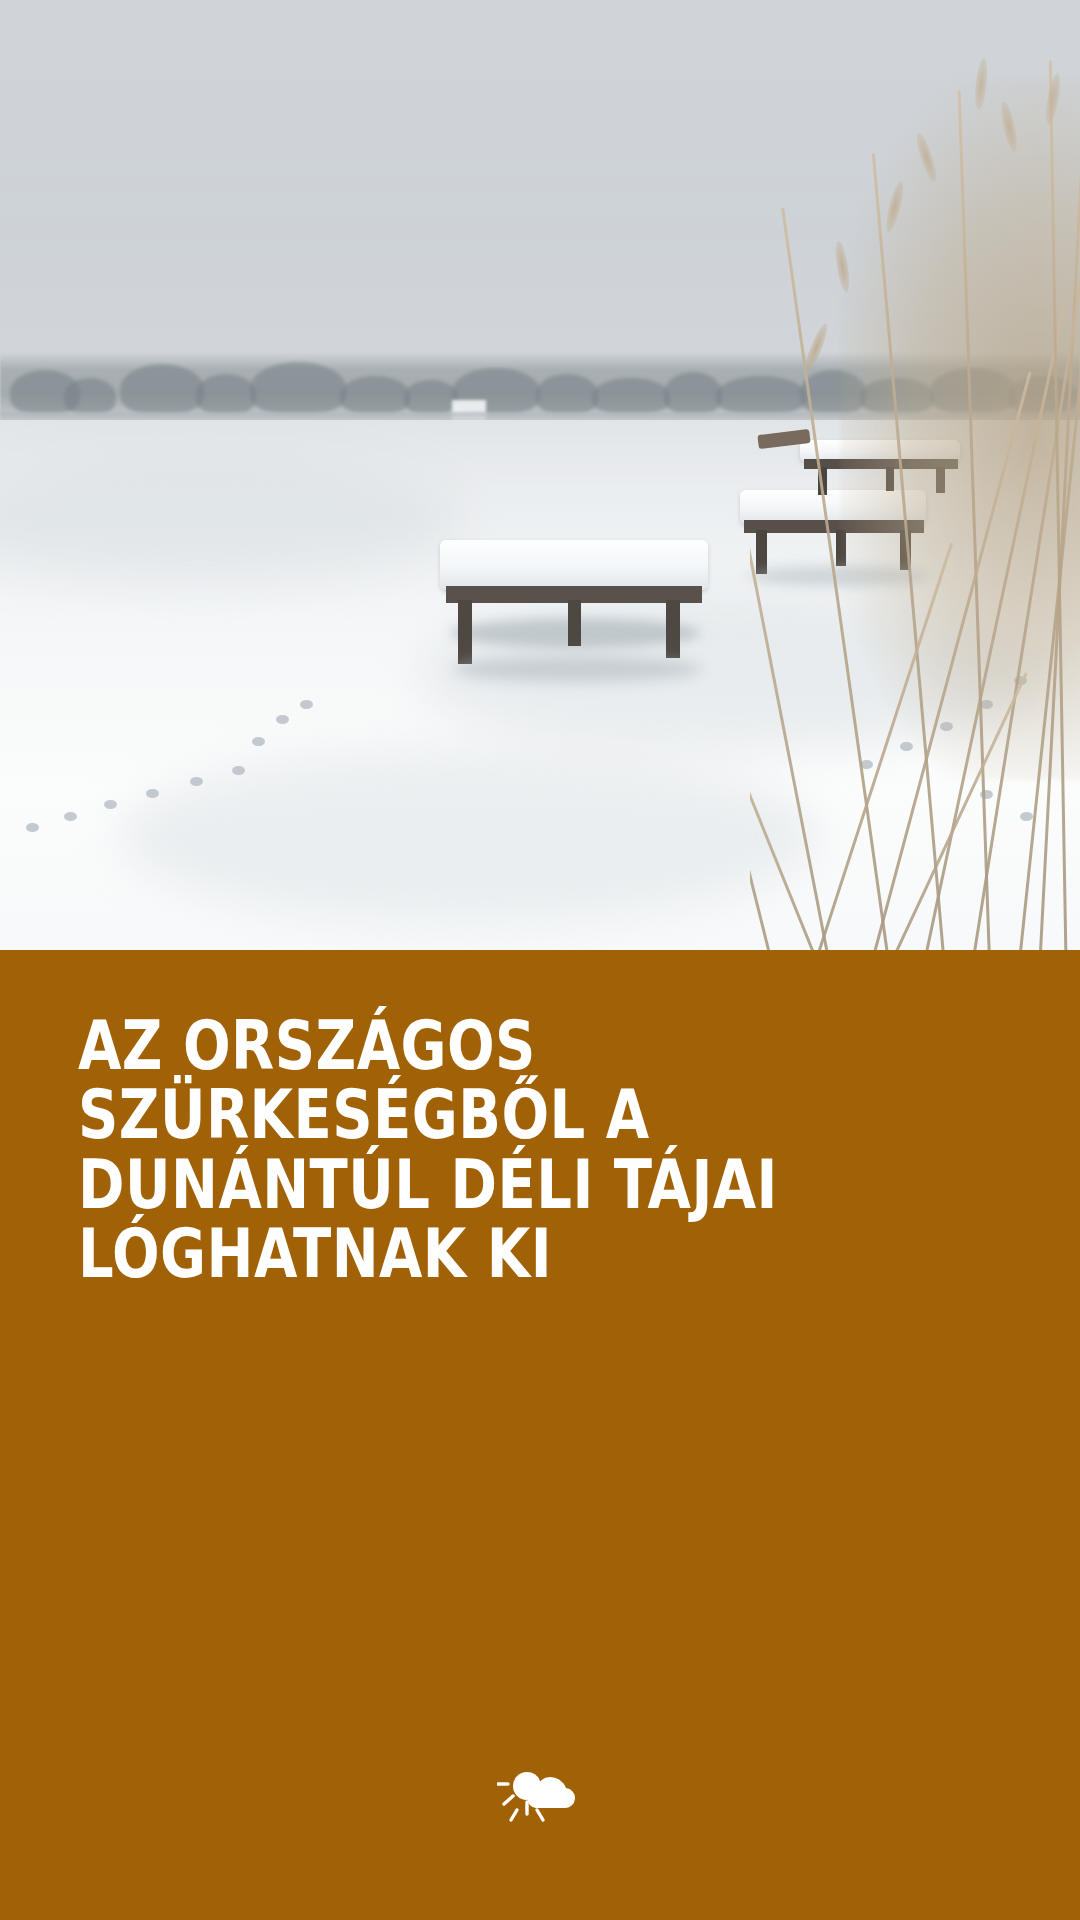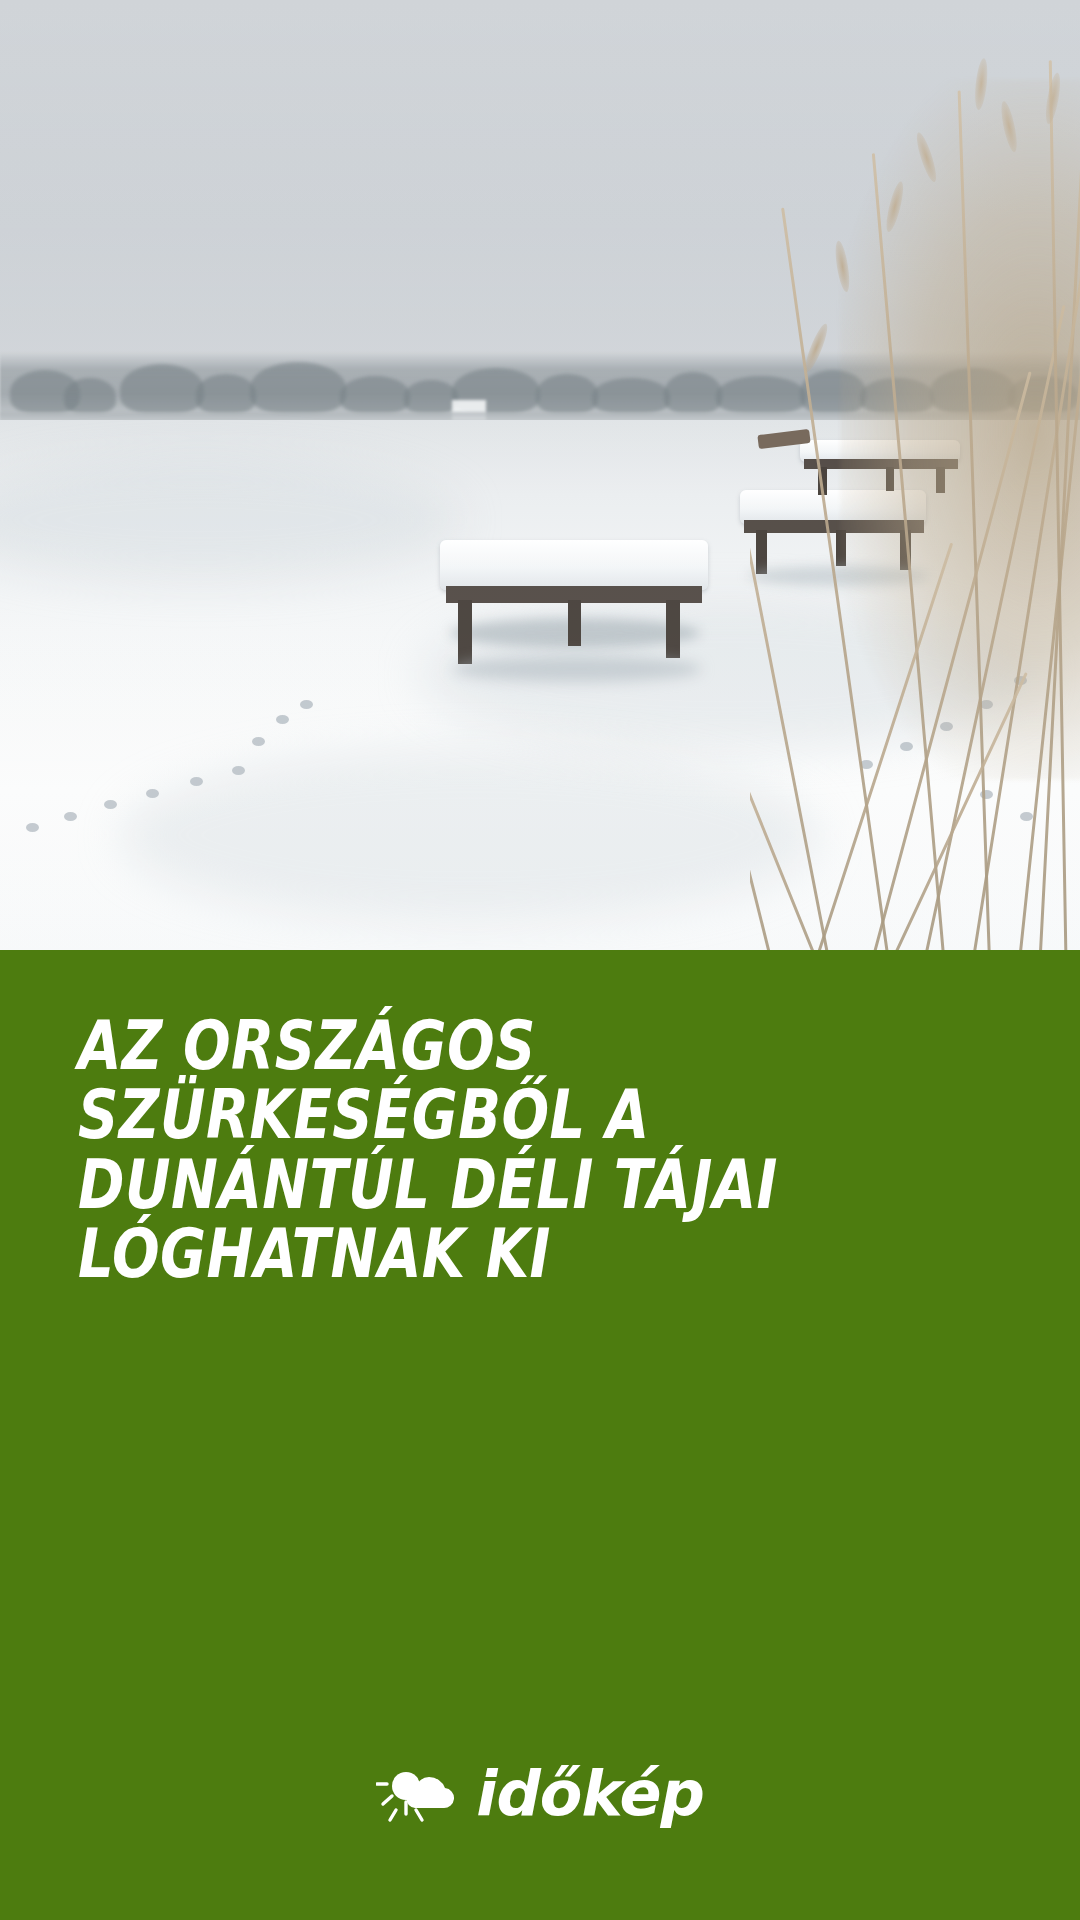--- a/index.html
+++ b/index.html
@@ -138,24 +138,23 @@
     position: absolute;
     inset: 0;
     background: linear-gradient(to bottom, rgba(255,255,255,0.18) 0%, rgba(255,255,255,0.05) 35%, rgba(255,255,255,0.12) 100%);
     pointer-events: none;
   }
 
   
   .panel {
     position: relative;
     flex: 1;
-    background: #4d7c0f;
+    background: #a16207;
     padding: 62px 78px 3px 78px;
     box-sizing: border-box;
-    font-style: italic;
   }
   .headline {
     color: #ffffff;
     font-weight: 700;
     font-size: 67px;
     line-height: 1.035;
     letter-spacing: 0.5px;
     text-transform: uppercase;
     margin: 0 0 36px 0;
     font-family: "DejaVu Sans", sans-serif;
@@ -322,17 +321,16 @@
             <line x1="16" y1="40" x2="7" y2="48"></line>
             <line x1="44" y1="40" x2="53" y2="48"></line>
             <line x1="11" y1="28" x2="1" y2="28"></line>
             <line x1="20" y1="54" x2="14" y2="64"></line>
             <line x1="40" y1="54" x2="46" y2="64"></line>
           </g>
           <circle cx="30" cy="30" r="14" fill="#ffffff"></circle>
           <path d="M40 34 a13 13 0 0 1 13 -13 a17 17 0 0 1 16 11 a10 10 0 0 1 -2 20 h-28 a9 9 0 0 1 1 -18 z" fill="#ffffff"></path>
         </svg>
       </span>
-      <span class="logo-text">időkép</span>
     </div>
   </div>
 
 </div>
 
 </body></html>

